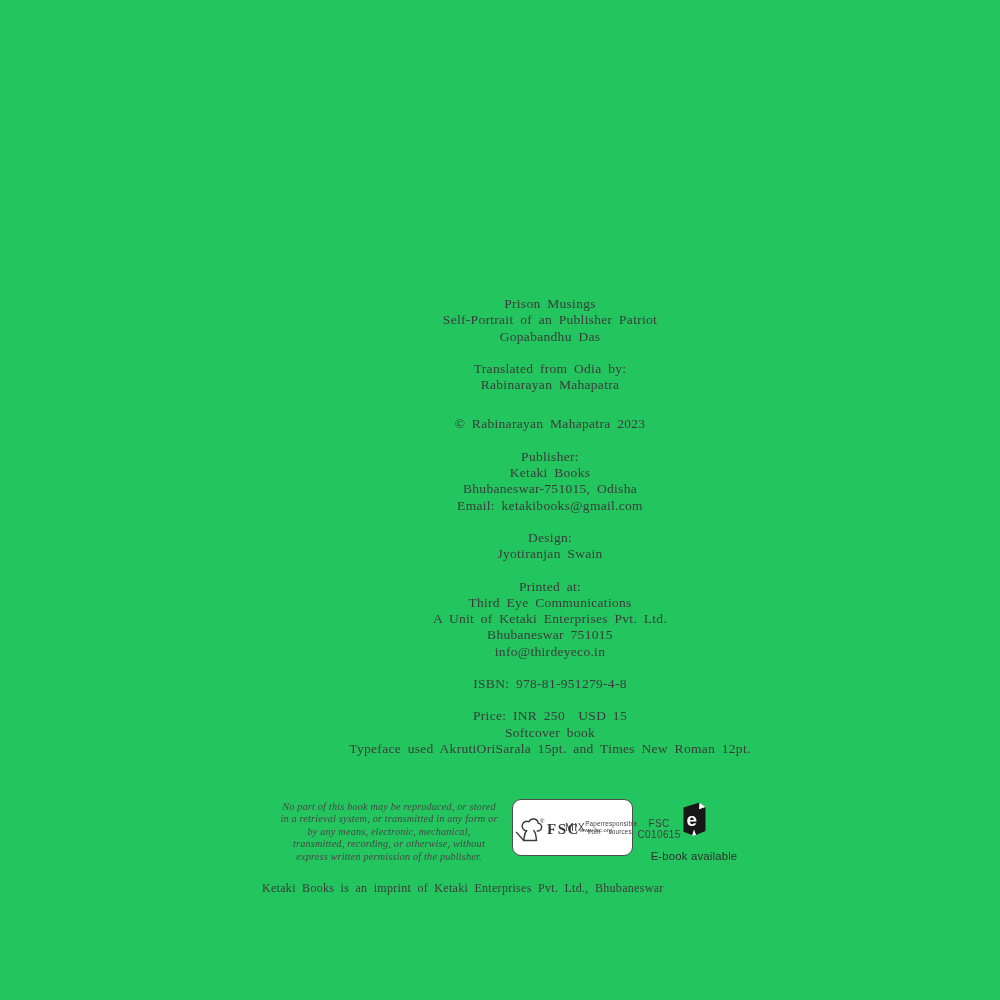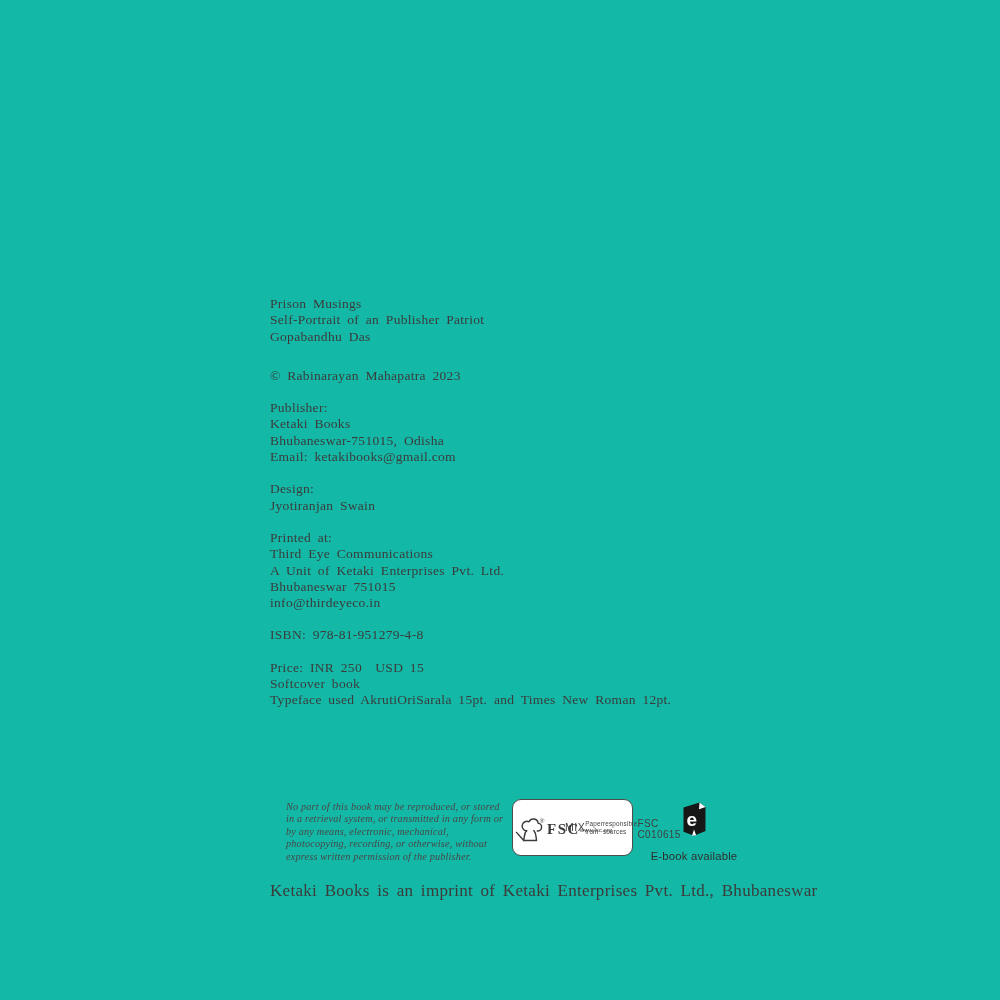--- a/index.html
+++ b/index.html
@@ -7,23 +7,24 @@
     padding: 0;
     background: #ffffff;
     width: 1000px;
     height: 1000px;
     overflow: hidden;
   }
   .page {
     position: relative;
     width: 1000px;
     height: 1000px;
-    background: #14b8a6;
+    background: #22c55e;
     font-family: "Liberation Serif", "DejaVu Serif", serif;
     color: #3b3b3b;
+    text-align: center;
   }
   .content {
     position: absolute;
     left: 270px;
     top: 296px;
     width: 560px;
   }
   .block { margin-bottom: 16px; }
   .block.mt-lg { margin-top: 23px; }
   .line {
@@ -34,21 +35,21 @@
     white-space: pre-wrap;
   }
   .bottom-row {
     position: absolute;
     left: 270px;
     top: 799px;
     width: 470px;
   }
   .legal {
     position: absolute;
-    left: 16px;
+    left: 8px;
     top: 2px;
     width: 222px;
     font-style: italic;
     font-size: 10.2px;
     line-height: 12.4px;
     letter-spacing: 0.2px;
     color: #474747;
   }
   .fsc-box {
     position: absolute;
@@ -111,41 +112,45 @@
   .ebook-label {
     margin-top: 9px;
     font-family: "Liberation Sans", sans-serif;
     font-size: 11.3px;
     color: #2e2e2e;
     letter-spacing: 0.2px;
     white-space: nowrap;
   }
   .imprint {
     position: absolute;
-    left: 270px;
+    left: 262px;
     top: 881px;
-    font-size: 17px;
+    font-size: 12px;
     letter-spacing: 0.3px;
     word-spacing: 3px;
     color: #3b3b3b;
   }
 </style>
 </head>
 <body>
 
 <div class="page">
 
   <div class="content">
 
     <div class="block">
       <div class="line">Prison Musings</div>
       <div class="line">Self-Portrait of an Publisher Patriot</div>
       <div class="line">Gopabandhu Das</div>
     </div>
 
+    <div class="block">
+      <div class="line">Translated from Odia by:</div>
+      <div class="line">Rabinarayan Mahapatra</div>
+    </div>
 
     <div class="block mt-lg">
       <div class="line">© Rabinarayan Mahapatra 2023</div>
     </div>
 
     <div class="block">
       <div class="line">Publisher:</div>
       <div class="line">Ketaki Books</div>
       <div class="line">Bhubaneswar-751015, Odisha</div>
       <div class="line">Email: ketakibooks@gmail.com</div>
@@ -175,21 +180,21 @@
     </div>
 
   </div>
 
   <div class="bottom-row">
 
     <div class="legal">
       <div>No part of this book may be reproduced, or stored</div>
       <div>in a retrieval system, or transmitted in any form or</div>
       <div>by any means, electronic, mechanical,</div>
-      <div>photocopying, recording, or otherwise, without</div>
+      <div>transmitted, recording, or otherwise, without</div>
       <div>express written permission of the publisher.</div>
     </div>
 
     <div class="fsc-box">
       <div class="fsc-left">
         <div class="fsc-logo-wrap">
           <svg width="34" height="27" viewBox="0 0 34 28">
             <g fill="none" stroke="#3c3c3c" stroke-width="1.5" stroke-linecap="round" stroke-linejoin="round">
               <path d="M13.5 15.5 a5 5 0 1 1 2.5 -9.5 a5 5 0 0 1 9.5 1.5 a4 4 0 0 1 -1 8"></path>
               <path d="M3 17 l7.5 8.5 c1 -6 0.5 -8 3 -10.5"></path>

